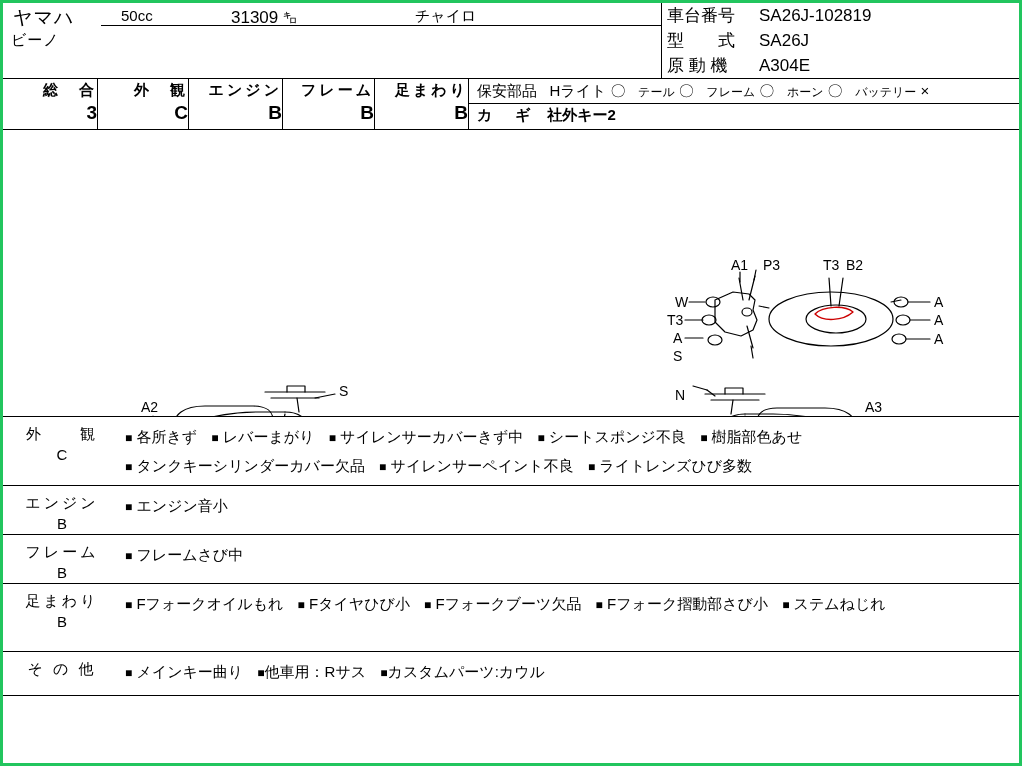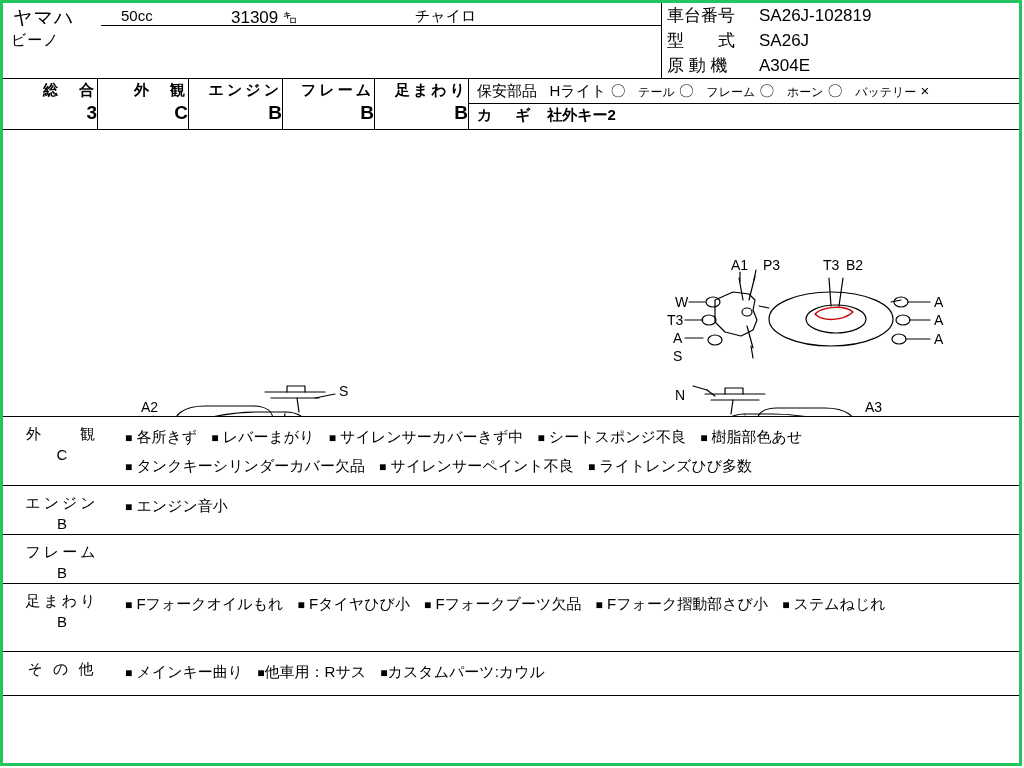--- a/index.html
+++ b/index.html
@@ -361,20 +361,23 @@
       <div class="cval">
         <span class="itm"><span class="sq">■</span> <span>エンジン音小</span></span>
       </div>
     </div>
 
     <div class="crow">
       <div class="clab">
         <div class="l1">フレーム</div>
         <div>B</div>
       </div>
+      <div class="cval">
+        <span class="itm"><span class="sq">■</span> <span>フレームさび中</span></span>
+      </div>
     </div>
 
     <div class="crow tall">
       <div class="clab">
         <div class="l1">足まわり</div>
         <div>B</div>
       </div>
       <div class="cval">
         <span class="itm"><span class="sq">■</span> <span>Fフォークオイルもれ</span></span>
         <span class="itm"><span class="sq">■</span> <span>Fタイヤひび小</span></span>

